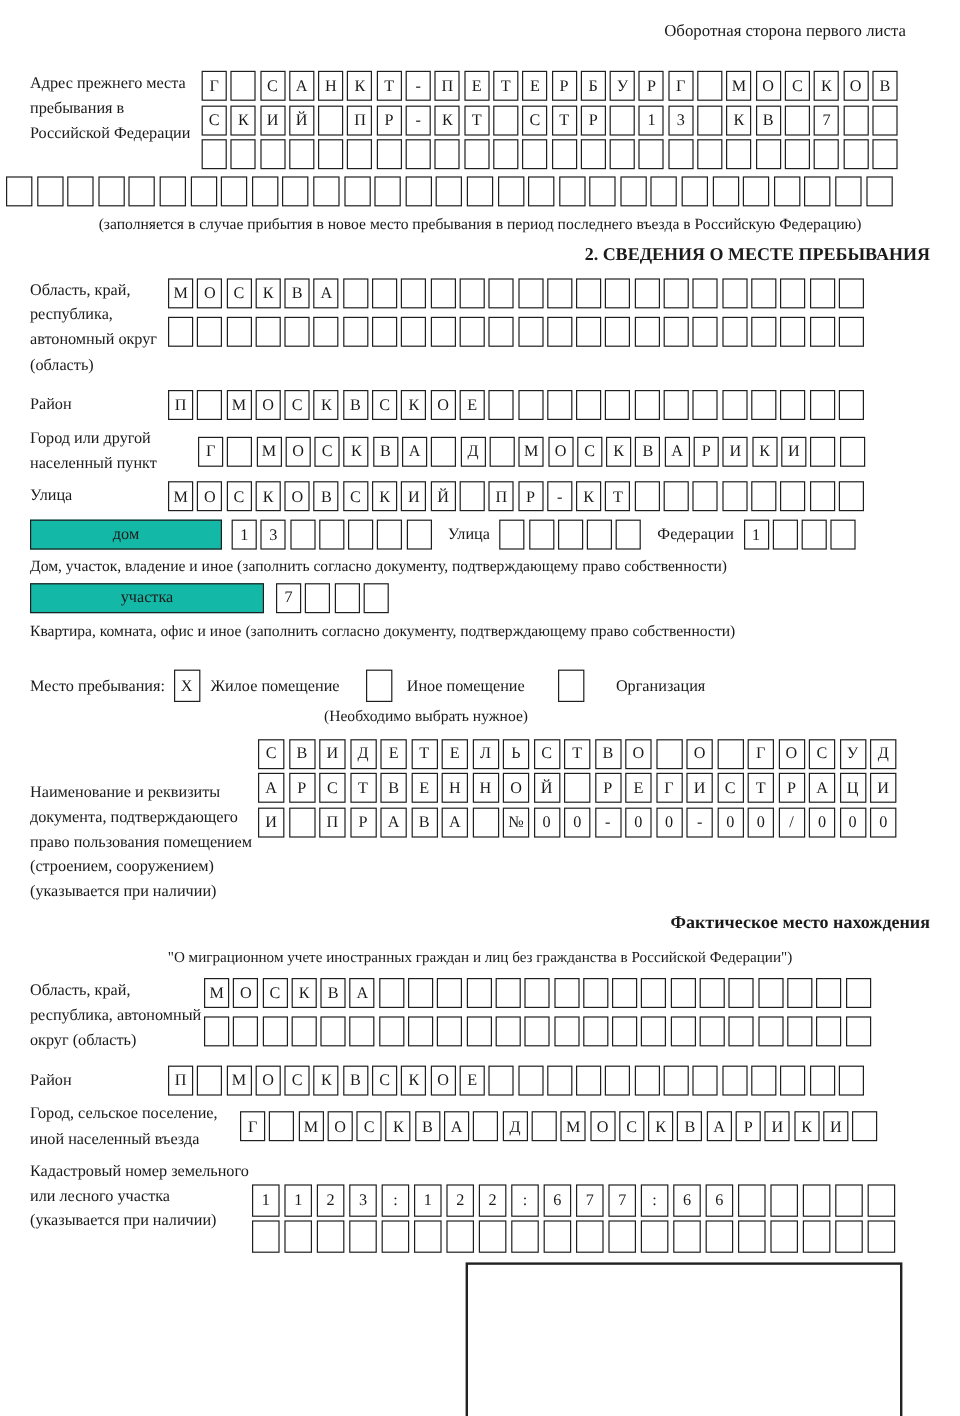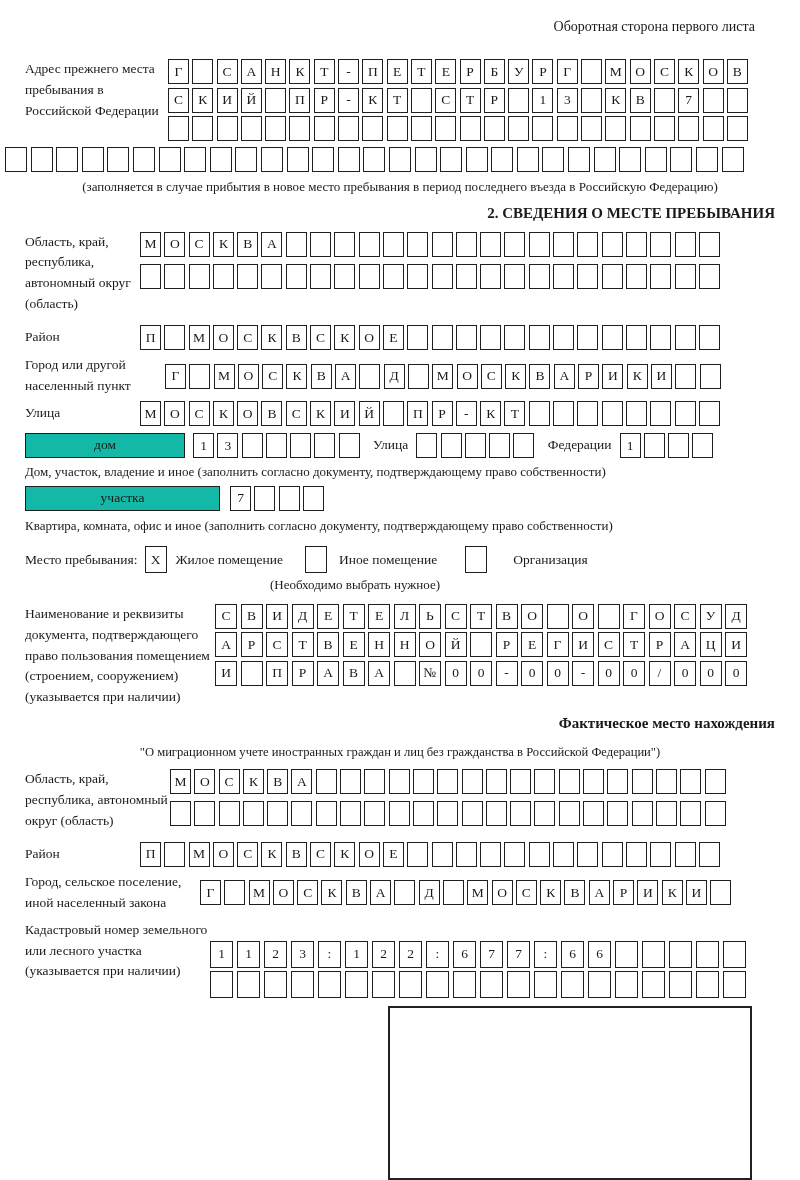--- a/index.html
+++ b/index.html
@@ -6,21 +6,21 @@
   .page{
     width:800px;height:1180px;background:#fff;color:#1a1a1a;
     font-family:"Liberation Serif","DejaVu Serif",serif;
     font-size:13.5px;line-height:1.5;overflow:hidden;box-sizing:border-box;
     padding:0 25px;position:relative;
   }
   .hdr-note{margin-top:16px;text-align:right;padding-right:20px;font-size:14px;}
   .frow{display:flex;align-items:flex-start;}
   .frow.center{align-items:center;}
   .flabel{flex:none;line-height:1.55;}
-  .w143{width:143px;} .w115{width:115px;} .w140{width:140px;} .w190{width:190px;}
+  .w143{width:143px;} .w115{width:115px;} .w140{width:140px;} .w190{width:190px;margin-top:34px;}
   .w145{width:145px;} .w175{width:175px;} .w185{width:185px;}
   .cellcol{display:flex;flex-direction:column;}
   .cells{display:flex;flex-wrap:nowrap;}
   .cell{
     flex:none;width:21px;height:25px;box-sizing:border-box;
     border:1.7px solid #1f1f1f;margin-right:3.3px;background:#fff;
     display:flex;align-items:center;justify-content:center;
     font-size:13.5px;line-height:1;
   }
   .cells.big .cell{width:23px;height:27px;margin-right:4px;}
@@ -353,21 +353,21 @@
     </div>
     <div class="cells" style="margin-left:10px;">
         <span class="cell">7</span>
         <span class="cell"></span>
         <span class="cell"></span>
         <span class="cell"></span>
       </div>
   </div>
   <div class="caption" style="margin-top:6px;">Квартира, комната, офис и иное (заполнить согласно документу, подтверждающему право собственности)</div>
 
-  <div class="frow center" style="margin-top:12px;">
+  <div class="frow center" style="margin-top:24px;">
     <div>Место пребывания:</div>
     <div class="cells chk" style="margin-left:7px;">
         <span class="cell">X</span>
       </div>
     <div style="margin-left:9px;">Жилое помещение</div>
     <div class="cells chk" style="margin-left:22px;">
         <span class="cell"></span>
       </div>
     <div style="margin-left:12px;font-family:Liberation Serif, serif;">Иное помещение</div>
     <div class="cells chk" style="margin-left:28px;">
@@ -537,21 +537,21 @@
         <span class="cell"></span>
         <span class="cell"></span>
         <span class="cell"></span>
         <span class="cell"></span>
         <span class="cell"></span>
         <span class="cell"></span>
       </div>
   </div>
 
   <div class="frow center" style="margin-top:5px;">
-    <div class="flabel w175">Город, сельское поселение, иной населенный закона</div>
+    <div class="flabel w175">Город, сельское поселение, иной населенный въезда</div>
     <div class="cells">
         <span class="cell">Г</span>
         <span class="cell"></span>
         <span class="cell">М</span>
         <span class="cell">О</span>
         <span class="cell">С</span>
         <span class="cell">К</span>
         <span class="cell">В</span>
         <span class="cell">А</span>
         <span class="cell"></span>

